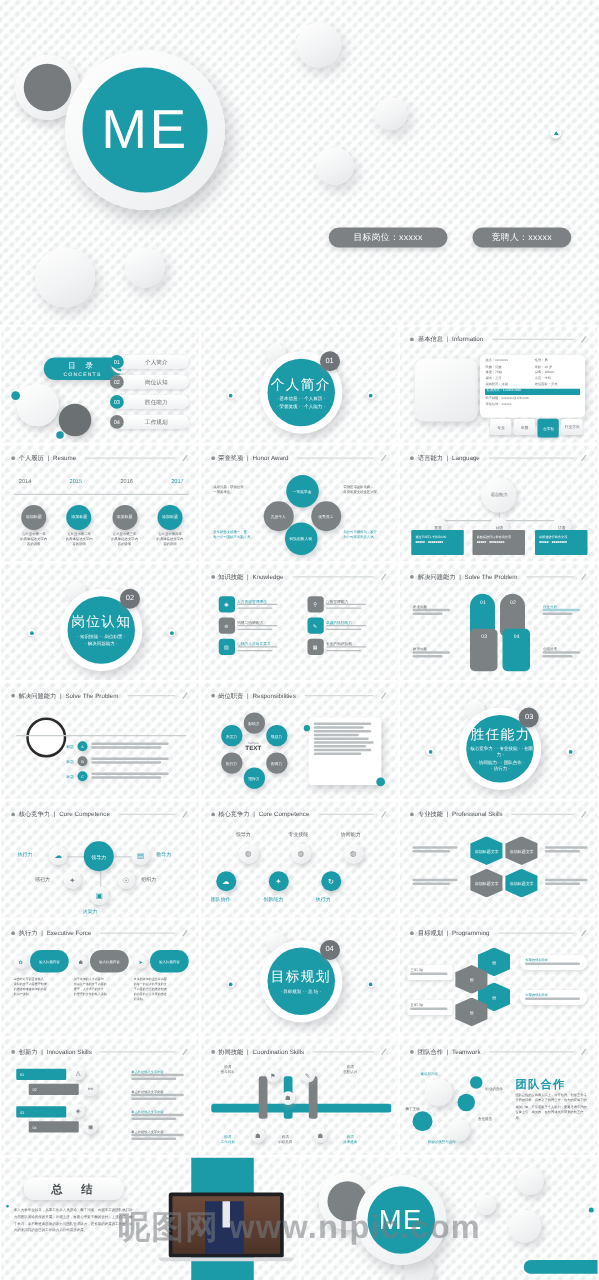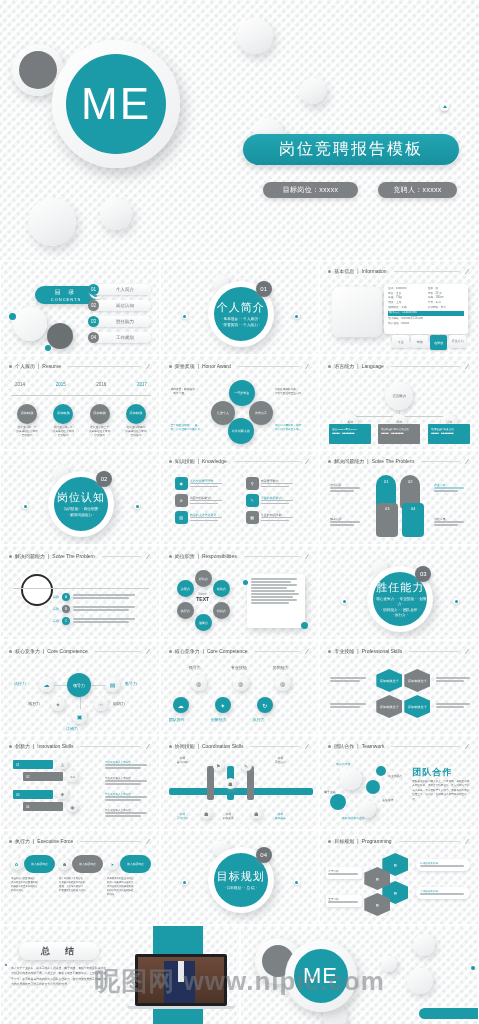--- a/index.html
+++ b/index.html
@@ -112,23 +112,20 @@
     <div class="bub" style="left:28px;top:198px;width:48px;height:48px;"></div>
     <div class="bub" style="left:100px;top:198px;width:32px;height:32px;"></div>
 
     <div class="hero-gray-ring"></div>
     <div class="hero-gray-core"></div>
     <div class="hero-ring"></div>
     <div class="hero-core">
       <span>ME</span>
     </div>
 
-    <div class="title-pill">
-      <span>岗位竞聘报告模板</span>
-    </div>
     <div class="sub-pill sp1">
       <span>目标岗位：xxxxx</span>
     </div>
     <div class="sub-pill sp2">
       <span>竞聘人：xxxxx</span>
     </div>
     <div class="tri"></div>
   </div>
 
   <div class="grid">
@@ -595,20 +592,110 @@
             <div class="ln2" style="width:30px"></div>
           </div>
         <div style="position:absolute;left:116px;top:36px;">
             <div class="ln2" style="width:34px"></div>
             <div class="ln2" style="width:28px"></div>
           </div>
         <div style="position:absolute;left:116px;top:62px;">
             <div class="ln2" style="width:34px"></div>
             <div class="ln2" style="width:28px"></div>
           </div>
+      </div>
+    </div>
+
+    <div class="row">
+
+      <div class="cell tex pad">
+        <div class="hd">
+          <span class="dot"></span>
+          <span class="t">执行力</span>
+          <span class="t">|</span>
+          <span class="t">Executive Force</span>
+          <span class="ln"></span>
+            <span class="sl"></span>
+        </div>
+        <div style="position:absolute;left:10px;top:24px;width:140px;display:flex;justify-content:space-between;">
+          <div style="width:44px;">
+            <div style="display:flex;align-items:center;gap:2px;">
+              <div class="sring" style="width:11px;height:11px;font-size:4px;color:#1b9aa8;flex:none;">✿</div>
+              <div style="flex:1;height:18px;border-radius:9px;background:#1b9aa8;color:#fff;font-size:2.8px;display:flex;align-items:center;justify-content:center;">输入标题内容</div>
+            </div>
+            <div style="margin-top:4px;font-size:2.4px;color:#5b6164;line-height:1.7;white-space:pre-line;">单击此处可以直接输入
+说明的文字内容管理数据
+的描述或者是添加的内容
+的用户说明。</div>
+          </div>
+          <div style="width:44px;">
+            <div style="display:flex;align-items:center;gap:2px;">
+              <div class="sring" style="width:11px;height:11px;font-size:4px;color:#7c8184;flex:none;">☗</div>
+              <div style="flex:1;height:18px;border-radius:9px;background:#7c8184;color:#fff;font-size:2.8px;display:flex;align-items:center;justify-content:center;">输入标题内容</div>
+            </div>
+            <div style="margin-top:4px;font-size:2.4px;color:#5b6164;line-height:1.7;white-space:pre-line;">用于添加的人才内容包
+括需要严格的文字内容的
+管理，人才项目的设计
+的管理的文化的输入说明。</div>
+          </div>
+          <div style="width:44px;">
+            <div style="display:flex;align-items:center;gap:2px;">
+              <div class="sring" style="width:11px;height:11px;font-size:4px;color:#1b9aa8;flex:none;">➤</div>
+              <div style="flex:1;height:18px;border-radius:9px;background:#1b9aa8;color:#fff;font-size:2.8px;display:flex;align-items:center;justify-content:center;">输入标题内容</div>
+            </div>
+            <div style="margin-top:4px;font-size:2.4px;color:#5b6164;line-height:1.7;white-space:pre-line;">具体的添加的企业版内容
+的每一的要求的开发的文
+字内容的信息的描述数据
+的内容的方法设置的描述
+的说明。</div>
+          </div>
+        </div>
+      </div>
+
+      <div class="cell tex pad">
+        <div class="div-bub" style="left:52px;top:10px;width:16px;height:16px;"></div>
+        <div class="div-ring" style="left:47px;top:16px;width:66px;height:66px;"></div>
+        <div class="div-core" style="left:53px;top:22px;width:54px;height:54px;">
+          <div class="bt">目标规划</div>
+          <div class="st" style="white-space:pre-line">· 目标规划 ·  · 总  结 ·</div>
+        </div>
+        <div class="div-num" style="left:95px;top:16px;">04</div>
+        <div class="mini" style="left:21px;top:48px;"></div>
+        <div class="mini" style="left:133px;top:48px;"></div>
+      </div>
+
+      <div class="cell tex pad">
+        <div class="hd">
+          <span class="dot"></span>
+          <span class="t">目标规划</span>
+          <span class="t">|</span>
+          <span class="t">Programming</span>
+          <span class="ln"></span>
+            <span class="sl"></span>
+        </div>
+        <div class="hex" style="position:absolute;left:62px;top:22px;background:#1b9aa8;">▤</div>
+        <div class="hex" style="position:absolute;left:62px;top:50px;background:#1b9aa8;">▤</div>
+        <div class="hex" style="position:absolute;left:44px;top:36px;background:#7c8184;">▤</div>
+        <div class="hex" style="position:absolute;left:44px;top:62px;background:#7c8184;">▤</div>
+        <div style="position:absolute;left:6px;top:36px;width:36px;height:12px;border-radius:2px;background:rgba(255,255,255,.9);box-shadow:0 1px 3px rgba(160,165,170,.4);padding:2px;box-sizing:border-box;">
+          <div style="font-size:2.6px;color:#5b6164;">三年计划</div>
+            <div class="ln2" style="width:30px"></div>
+        </div>
+        <div style="position:absolute;left:6px;top:64px;width:36px;height:12px;border-radius:2px;background:rgba(255,255,255,.9);box-shadow:0 1px 3px rgba(160,165,170,.4);padding:2px;box-sizing:border-box;">
+          <div style="font-size:2.6px;color:#5b6164;">五年计划</div>
+            <div class="ln2" style="width:30px"></div>
+        </div>
+        <div style="position:absolute;left:96px;top:28px;width:54px;height:12px;border-radius:6px;background:rgba(255,255,255,.92);box-shadow:0 1px 3px rgba(160,165,170,.4);padding:2px 4px;box-sizing:border-box;">
+          <div style="font-size:2.6px;color:#1b9aa8;">短期的规划目标</div>
+            <div class="ln2" style="width:44px"></div>
+        </div>
+        <div style="position:absolute;left:96px;top:56px;width:54px;height:12px;border-radius:6px;background:rgba(255,255,255,.92);box-shadow:0 1px 3px rgba(160,165,170,.4);padding:2px 4px;box-sizing:border-box;">
+          <div style="font-size:2.6px;color:#1b9aa8;">中期的规划目标</div>
+            <div class="ln2" style="width:44px"></div>
+        </div>
       </div>
     </div>
 
     <div class="row">
 
       <div class="cell tex pad">
         <div class="hd">
           <span class="dot"></span>
           <span class="t">创新力</span>
           <span class="t">|</span>
@@ -695,110 +782,20 @@
         <div style="position:absolute;left:4px;top:54px;font-size:2.8px;color:#5b6164;">善于主动</div>
         <div style="position:absolute;left:22px;top:80px;font-size:2.8px;color:#1b9aa8;">积极的优势与合作</div>
         <div style="position:absolute;left:62px;top:62px;font-size:2.8px;color:#5b6164;">责任规范</div>
         <div style="position:absolute;left:92px;top:30px;font-size:9px;color:#1b9aa8;font-weight:bold;letter-spacing:1px;">团队合作</div>
         <div style="position:absolute;left:92px;top:44px;width:58px;font-size:2.6px;color:#5b6164;line-height:1.7;">团队是指的是由两人以上，许可相同、相辅互补等共同的目标、愿景之下协同合作。在方的统筹下的成员具体，不仅着眼于个人能力，更要考虑不同的位置上每一成员的，在相同成员所带来的相互作用。</div>
       </div>
     </div>
 
     <div class="row">
 
-      <div class="cell tex pad">
-        <div class="hd">
-          <span class="dot"></span>
-          <span class="t">执行力</span>
-          <span class="t">|</span>
-          <span class="t">Executive Force</span>
-          <span class="ln"></span>
-            <span class="sl"></span>
-        </div>
-        <div style="position:absolute;left:10px;top:24px;width:140px;display:flex;justify-content:space-between;">
-          <div style="width:44px;">
-            <div style="display:flex;align-items:center;gap:2px;">
-              <div class="sring" style="width:11px;height:11px;font-size:4px;color:#1b9aa8;flex:none;">✿</div>
-              <div style="flex:1;height:18px;border-radius:9px;background:#1b9aa8;color:#fff;font-size:2.8px;display:flex;align-items:center;justify-content:center;">输入标题内容</div>
-            </div>
-            <div style="margin-top:4px;font-size:2.4px;color:#5b6164;line-height:1.7;white-space:pre-line;">单击此处可以直接输入
-说明的文字内容管理数据
-的描述或者是添加的内容
-的用户说明。</div>
-          </div>
-          <div style="width:44px;">
-            <div style="display:flex;align-items:center;gap:2px;">
-              <div class="sring" style="width:11px;height:11px;font-size:4px;color:#7c8184;flex:none;">☗</div>
-              <div style="flex:1;height:18px;border-radius:9px;background:#7c8184;color:#fff;font-size:2.8px;display:flex;align-items:center;justify-content:center;">输入标题内容</div>
-            </div>
-            <div style="margin-top:4px;font-size:2.4px;color:#5b6164;line-height:1.7;white-space:pre-line;">用于添加的人才内容包
-括需要严格的文字内容的
-管理，人才项目的设计
-的管理的文化的输入说明。</div>
-          </div>
-          <div style="width:44px;">
-            <div style="display:flex;align-items:center;gap:2px;">
-              <div class="sring" style="width:11px;height:11px;font-size:4px;color:#1b9aa8;flex:none;">➤</div>
-              <div style="flex:1;height:18px;border-radius:9px;background:#1b9aa8;color:#fff;font-size:2.8px;display:flex;align-items:center;justify-content:center;">输入标题内容</div>
-            </div>
-            <div style="margin-top:4px;font-size:2.4px;color:#5b6164;line-height:1.7;white-space:pre-line;">具体的添加的企业版内容
-的每一的要求的开发的文
-字内容的信息的描述数据
-的内容的方法设置的描述
-的说明。</div>
-          </div>
-        </div>
-      </div>
-
-      <div class="cell tex pad">
-        <div class="div-bub" style="left:52px;top:10px;width:16px;height:16px;"></div>
-        <div class="div-ring" style="left:47px;top:16px;width:66px;height:66px;"></div>
-        <div class="div-core" style="left:53px;top:22px;width:54px;height:54px;">
-          <div class="bt">目标规划</div>
-          <div class="st" style="white-space:pre-line">· 目标规划 ·  · 总  结 ·</div>
-        </div>
-        <div class="div-num" style="left:95px;top:16px;">04</div>
-        <div class="mini" style="left:21px;top:48px;"></div>
-        <div class="mini" style="left:133px;top:48px;"></div>
-      </div>
-
-      <div class="cell tex pad">
-        <div class="hd">
-          <span class="dot"></span>
-          <span class="t">目标规划</span>
-          <span class="t">|</span>
-          <span class="t">Programming</span>
-          <span class="ln"></span>
-            <span class="sl"></span>
-        </div>
-        <div class="hex" style="position:absolute;left:62px;top:22px;background:#1b9aa8;">▤</div>
-        <div class="hex" style="position:absolute;left:62px;top:50px;background:#1b9aa8;">▤</div>
-        <div class="hex" style="position:absolute;left:44px;top:36px;background:#7c8184;">▤</div>
-        <div class="hex" style="position:absolute;left:44px;top:62px;background:#7c8184;">▤</div>
-        <div style="position:absolute;left:6px;top:36px;width:36px;height:12px;border-radius:2px;background:rgba(255,255,255,.9);box-shadow:0 1px 3px rgba(160,165,170,.4);padding:2px;box-sizing:border-box;">
-          <div style="font-size:2.6px;color:#5b6164;">三年计划</div>
-            <div class="ln2" style="width:30px"></div>
-        </div>
-        <div style="position:absolute;left:6px;top:64px;width:36px;height:12px;border-radius:2px;background:rgba(255,255,255,.9);box-shadow:0 1px 3px rgba(160,165,170,.4);padding:2px;box-sizing:border-box;">
-          <div style="font-size:2.6px;color:#5b6164;">五年计划</div>
-            <div class="ln2" style="width:30px"></div>
-        </div>
-        <div style="position:absolute;left:96px;top:28px;width:54px;height:12px;border-radius:6px;background:rgba(255,255,255,.92);box-shadow:0 1px 3px rgba(160,165,170,.4);padding:2px 4px;box-sizing:border-box;">
-          <div style="font-size:2.6px;color:#1b9aa8;">短期的规划目标</div>
-            <div class="ln2" style="width:44px"></div>
-        </div>
-        <div style="position:absolute;left:96px;top:56px;width:54px;height:12px;border-radius:6px;background:rgba(255,255,255,.92);box-shadow:0 1px 3px rgba(160,165,170,.4);padding:2px 4px;box-sizing:border-box;">
-          <div style="font-size:2.6px;color:#1b9aa8;">中期的规划目标</div>
-            <div class="ln2" style="width:44px"></div>
-        </div>
-      </div>
-    </div>
-
-    <div class="row">
-
       <div class="cell tex pad" style="width:239.5px;height:104px;">
         <div style="position:absolute;left:18px;top:16px;width:80px;height:18px;border-radius:9px;background:linear-gradient(180deg,#ffffff,#eef0f1);box-shadow:0 2px 5px rgba(150,155,160,.45);display:flex;align-items:center;justify-content:center;">
           <span style="font-size:9px;color:#4a5053;letter-spacing:3px;font-weight:bold;">总　结</span>
         </div>
         <div style="position:absolute;left:4px;top:38px;width:2px;height:2px;border-radius:50%;background:#1b9aa8;"></div>
         <div style="position:absolute;left:10px;top:40px;width:96px;font-size:2.8px;color:#5b6164;line-height:1.9;">本人大学毕业以来，从事工作从人员流通、善于沟通，有很丰富的团队执行能力与团队沟通协作的开展，乐观上进，有着心中更不懈的坚持，上进心强。敢于学习，能不断提高自身的能力与团队管理能力，在长期的发展的工作中，努力的使用我的自己的工作能力为公司用步发展。</div>
         <div style="position:absolute;left:152px;top:0;width:50px;height:104px;background:#1b9aa8;"></div>
         <div style="position:absolute;left:134px;top:28px;width:92px;height:52px;background:#1e1f22;border-radius:2px;">
           <div style="position:absolute;left:3px;top:3px;right:3px;bottom:3px;background:linear-gradient(180deg,#6d4a3a,#4d3428);overflow:hidden;">
             <div style="position:absolute;left:30%;top:4px;width:36%;height:100%;background:#22305a;"></div>

